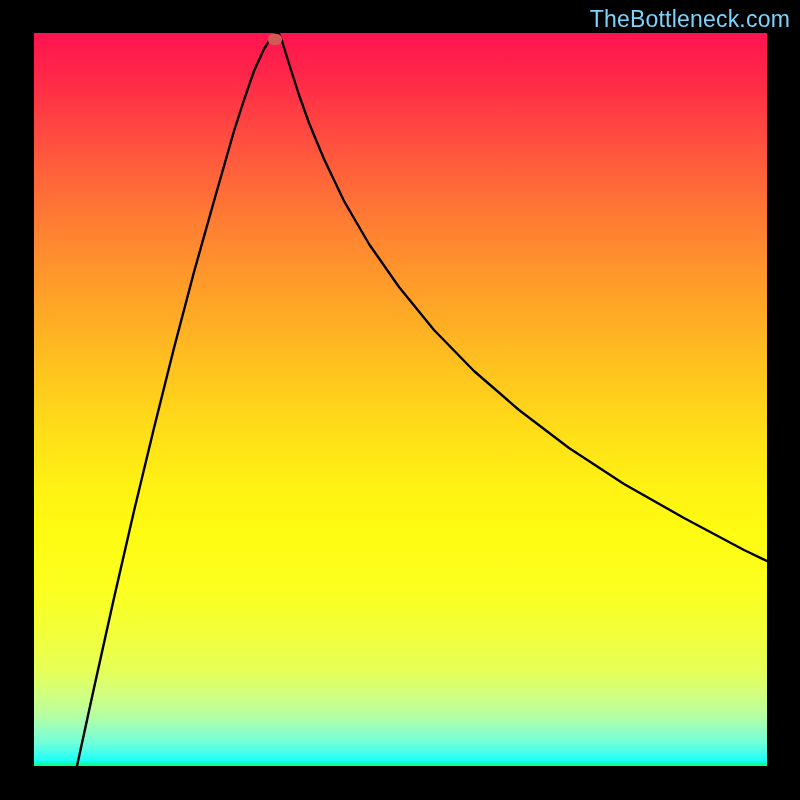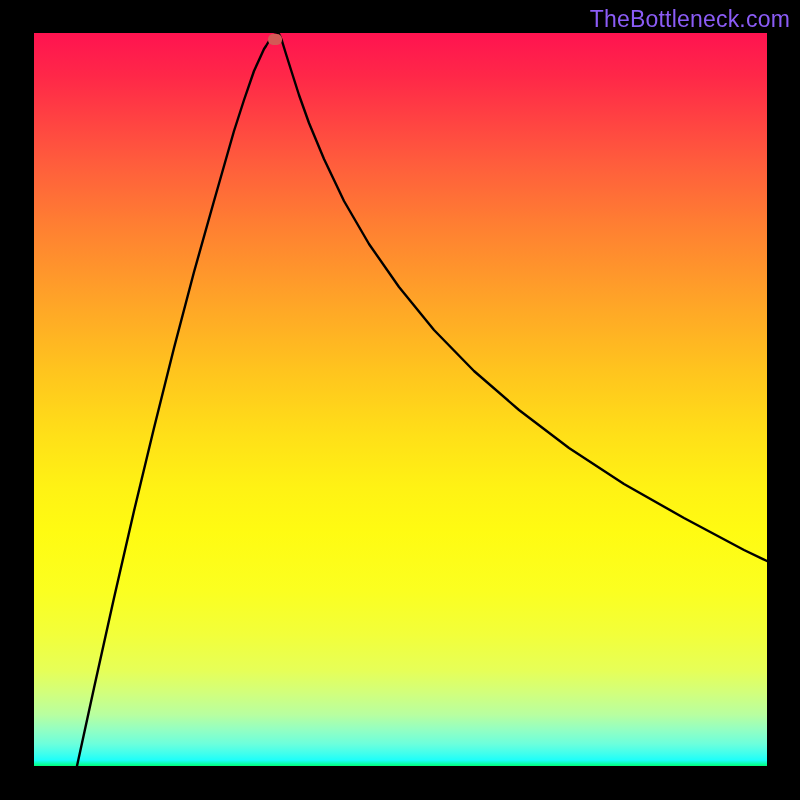--- a/index.html
+++ b/index.html
@@ -36,21 +36,21 @@
       #6cffdc 97%,
       #3dffee 98.4%,
       #1dfffa 99.2%,
       #00ff7a 100%
     );
   }
   .watermark {
     position: absolute;
     top: 6px;
     right: 10px;
-    color: #8b5cf6;
+    color: #7dd3fc;
     font-size: 23px;
     font-weight: 400;
     letter-spacing: 0.2px;
   }
   svg.curve {
     position: absolute;
     left: 0;
     top: 0;
     width: 733px;
     height: 733px;

